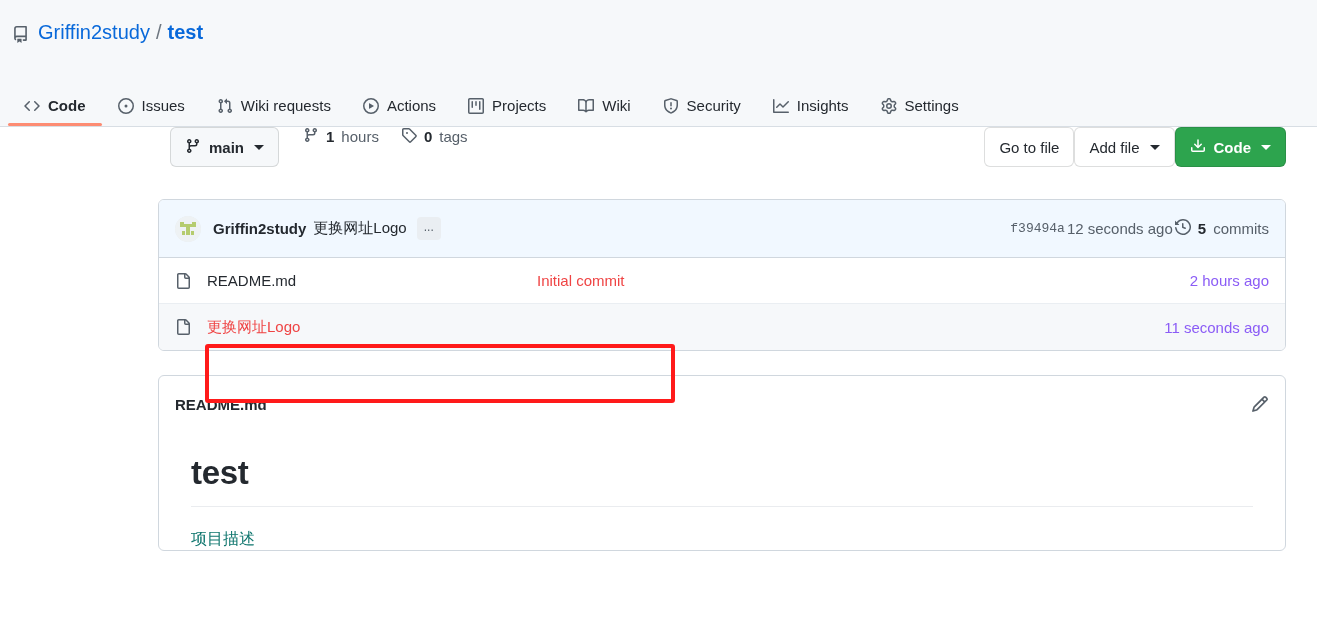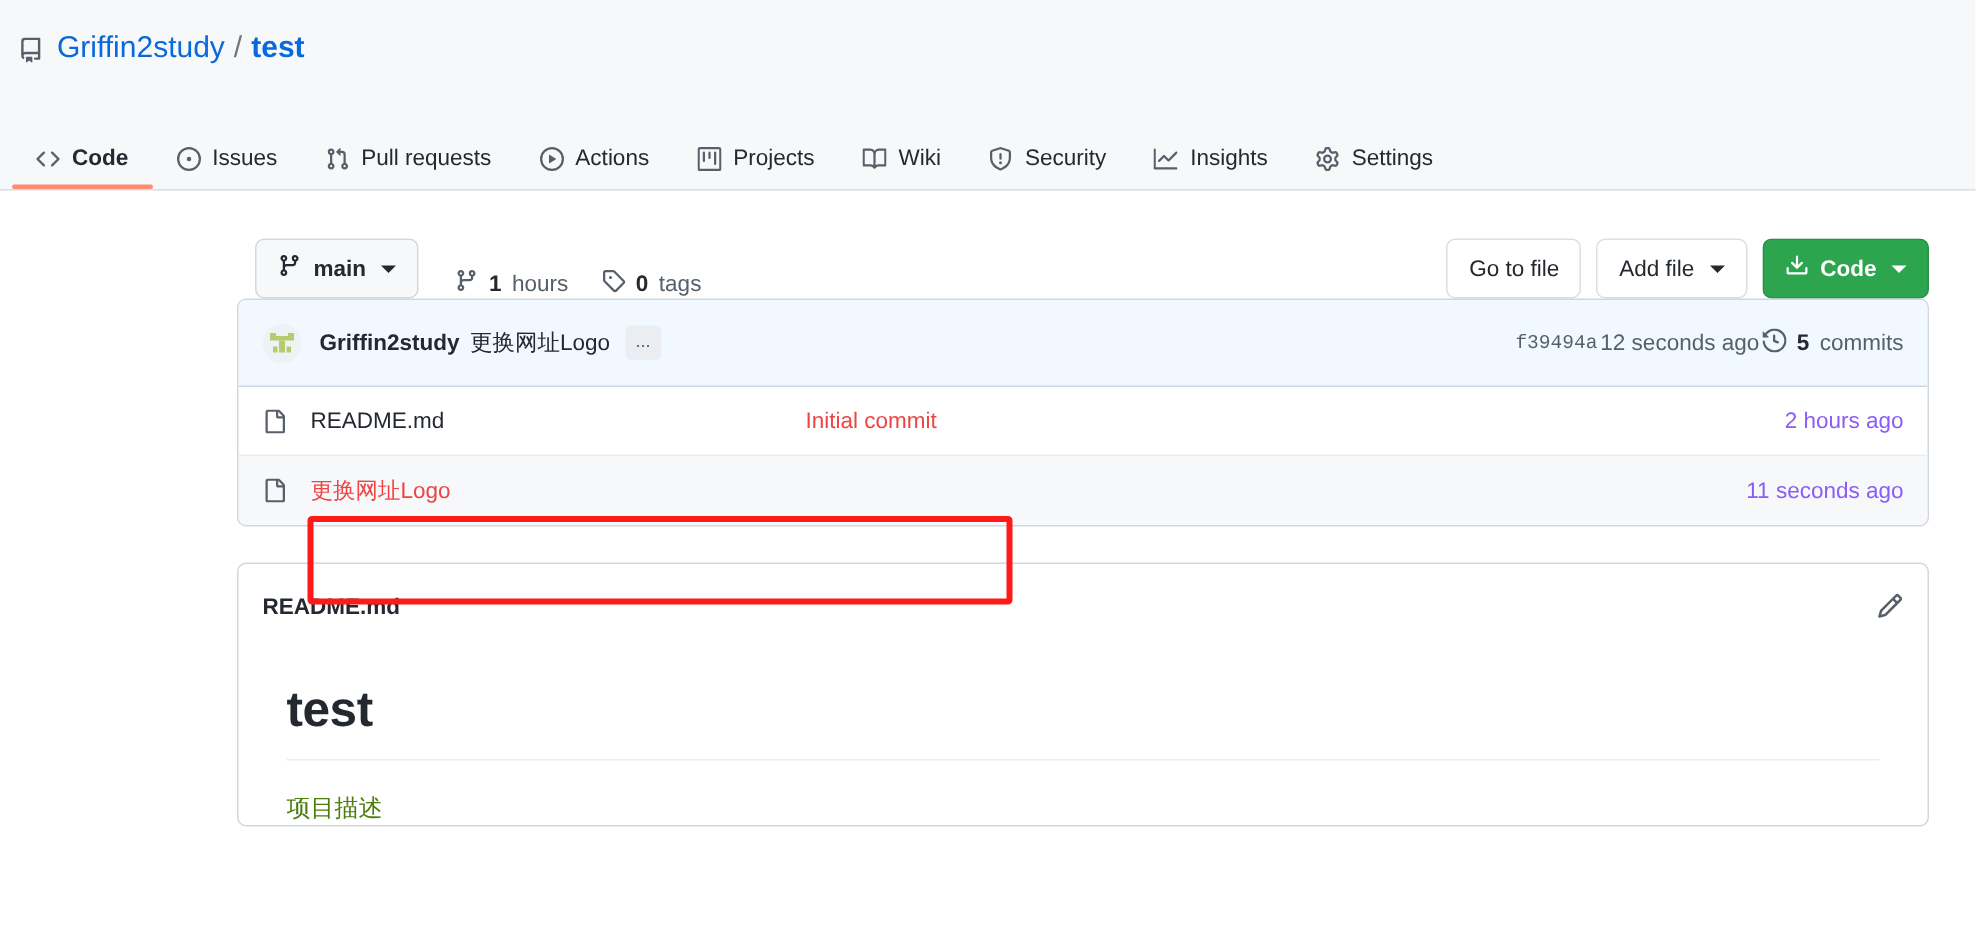--- a/index.html
+++ b/index.html
@@ -95,21 +95,21 @@
   }
   .container {
     width: 1128px;
     margin: 0 auto;
     margin-left: 158px;
   }
 
   
   .branch-row {
     display: flex;
-    align-items: flex-end;
+    align-items: flex-start;
     height: 72px;
     padding-left: 12px;
   }
   .btn {
     display: inline-flex;
     align-items: center;
     gap: 8px;
     background: #f6f8fa;
     border: 1px solid rgba(27,31,36,0.15);
     border-radius: 6px;
@@ -145,21 +145,21 @@
     color: #57606a;
   }
   .meta-link {
     display: inline-flex;
     align-items: center;
     gap: 7px;
     cursor: pointer;
   }
   .meta-link b { color: #24292f; font-weight: bold; }
   .spacer { flex: 1; }
-  .btn-group { display: flex; align-items: center; gap: 10px; }
+  .btn-group { display: flex; align-items: center; }
 
   
   .file-box {
     border: 1px solid #d0d7de;
     border-radius: 6px;
     overflow: hidden;
     background: #ffffff;
   }
   .commit-bar {
     display: flex;
@@ -304,21 +304,21 @@
     font-size: 33px;
     font-weight: bold;
     color: #24292f;
     margin: 14px 0 0 0;
     padding-bottom: 14px;
     border-bottom: 1px solid #eaecef;
     letter-spacing: -0.3px;
   }
   .readme-p {
     font-size: 16px;
-    color: #4d7c0f;
+    color: #0f766e;
     margin: 22px 0 0 0;
   }
 </style>
 </head>
 <body>
 
 <div class="repo-header">
 
   <div class="breadcrumb">
     <span class="repo-icon">
@@ -351,21 +351,21 @@
       </span>
       <span>Issues</span>
     </div>
 
     <div class="nav-tab">
       <span class="ticon">
         <svg width="16" height="16" viewBox="0 0 16 16" fill="currentColor">
             <path d="M1.5 3.25a2.25 2.25 0 1 1 3 2.122v5.256a2.251 2.251 0 1 1-1.5 0V5.372A2.25 2.25 0 0 1 1.5 3.25Zm5.677-.177L9.573.677A.25.25 0 0 1 10 .854V2.5h1A2.5 2.5 0 0 1 13.5 5v5.628a2.251 2.251 0 1 1-1.5 0V5a1 1 0 0 0-1-1h-1v1.646a.25.25 0 0 1-.427.177L7.177 3.427a.25.25 0 0 1 0-.354ZM3.75 2.5a.75.75 0 1 0 0 1.5.75.75 0 0 0 0-1.5Zm0 9.5a.75.75 0 1 0 0 1.5.75.75 0 0 0 0-1.5Zm8.25.75a.75.75 0 1 0 1.5 0 .75.75 0 0 0-1.5 0Z"></path>
           </svg>
       </span>
-      <span>Pull requests</span>
+      <span>Wiki requests</span>
     </div>
 
     <div class="nav-tab">
       <span class="ticon">
         <svg width="16" height="16" viewBox="0 0 16 16" fill="currentColor">
             <path d="M8 0a8 8 0 1 1 0 16A8 8 0 0 1 8 0ZM1.5 8a6.5 6.5 0 1 0 13 0 6.5 6.5 0 0 0-13 0Zm4.879-2.773 4.264 2.559a.25.25 0 0 1 0 .428l-4.264 2.559A.25.25 0 0 1 6 10.559V5.442a.25.25 0 0 1 .379-.215Z"></path>
           </svg>
       </span>
       <span>Actions</span>
     </div>

